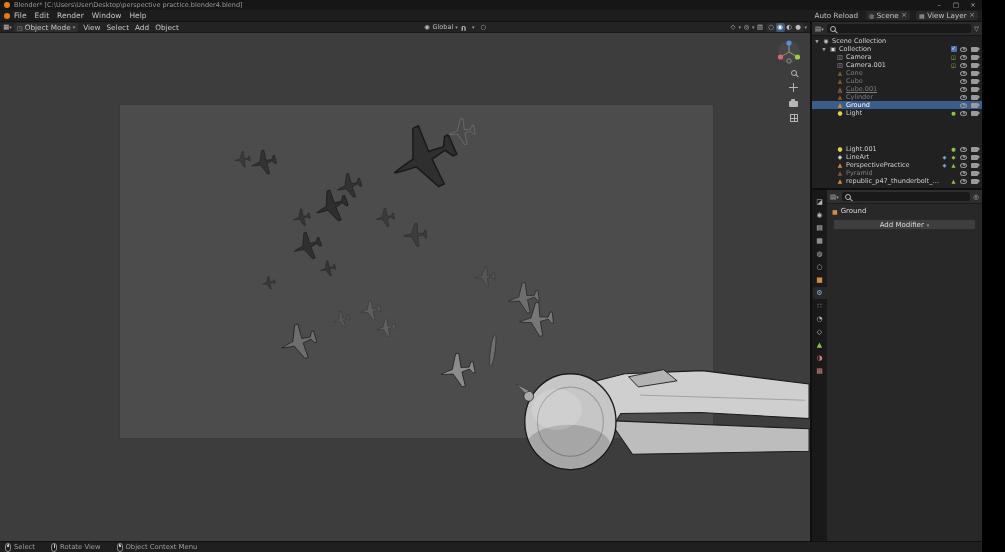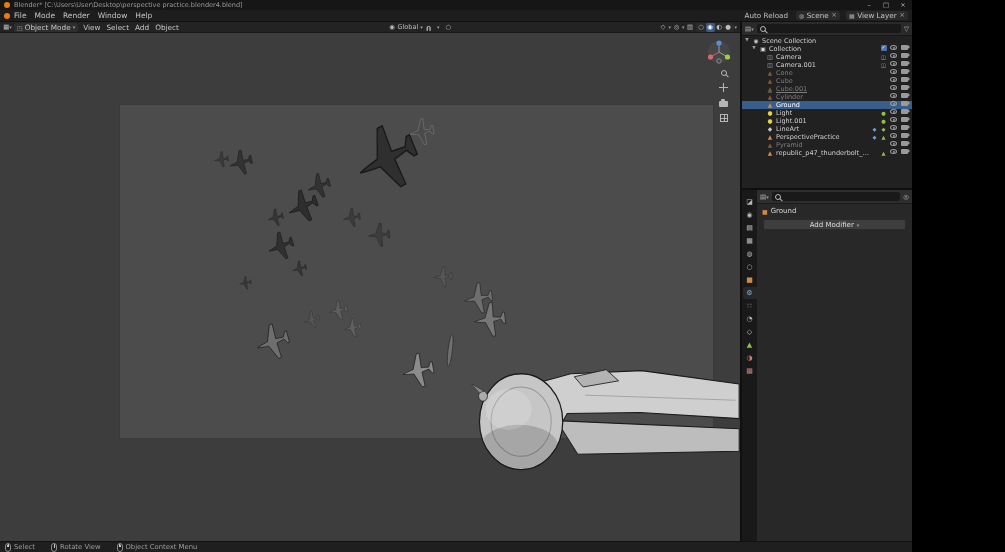--- a/index.html
+++ b/index.html
@@ -1,18 +1,18 @@
 <!DOCTYPE html>
 <html><head>
 <meta charset="utf-8">
 <style>
   *{margin:0;padding:0;box-sizing:border-box}
   html,body{background:#000}
   body{font-family:"DejaVu Sans","Liberation Sans",sans-serif;color:#c6c6c6;-webkit-font-smoothing:antialiased}
-  #app{width:912px;height:552px;display:flex;flex-direction:column;background:#f97316;overflow:hidden;user-select:none}
+  #app{width:982px;height:552px;display:flex;flex-direction:column;background:#f97316;overflow:hidden;user-select:none}
 
   
   .titlebar{height:10px;background:#161616;display:flex;align-items:center;padding:0 4px;gap:4px;font-size:6.5px;color:#9a9a9a;flex:none}
   .blogo{width:6px;height:6px;border-radius:50%;background:#e87d0d;flex:none}
   .win-btns{margin-left:auto;display:flex;gap:7px;color:#bdbdbd;align-items:center}
   .win-btn{width:10px;text-align:center;font-size:6.5px;line-height:10px}
 
   
   .menubar{height:12px;background:#1d1d1d;display:flex;align-items:center;font-size:7.5px;padding:0 4px;border-bottom:1px solid #111;flex:none}
   #top-menus{display:flex}
@@ -62,21 +62,21 @@
   .vgrid{width:8px;height:8px;border:1px solid #b5b5b5;background:linear-gradient(transparent 3px,#b5b5b5 3px,#b5b5b5 3.8px,transparent 3.8px),linear-gradient(90deg,transparent 3px,#b5b5b5 3px,#b5b5b5 3.8px,transparent 3.8px)}
 
   
   .right-col{width:170px;display:flex;flex-direction:column;background:#1f1f1f;flex:none}
   .outliner{height:168px;display:flex;flex-direction:column;border-bottom:2px solid #0f0f0f;background:#212121;flex:none}
   .out-header{height:14px;display:flex;align-items:center;gap:3px;padding:0 3px;background:#2a2a2a;border-bottom:1px solid #171717;flex:none}
   .hdr-ic{font-size:6.5px;color:#b5b5b5}
   .search{flex:1;display:flex;align-items:center;gap:3px;background:#191919;border-radius:2px;height:9px;padding:0 3px;min-width:0}
   .search input{flex:1;background:transparent;border:0;outline:0;color:#ccc;font-size:6.5px;font-family:inherit;min-width:0}
   #outliner-rows{flex:1;overflow:hidden;padding-top:1px}
-  .orow{height:8px;display:flex;align-items:flex-start;gap:2px;font-size:6.5px;color:#cfcfcf;padding-right:2px;white-space:nowrap}
+  .orow{height:8px;display:flex;align-items:center;gap:2px;font-size:6.5px;color:#cfcfcf;padding-right:2px;white-space:nowrap}
   .orow.sel{background:#3a5e8c;color:#fff}
   .orow.dim{color:#7e7e7e}
   .orow.dim .oi{opacity:.55}
   .exp{width:6px;font-size:4.5px;color:#9a9a9a;text-align:center;flex:none}
   .oi{width:8px;flex:none;text-align:center;font-size:5.8px;line-height:8px}
   .olabel{overflow:hidden;text-overflow:ellipsis;min-width:0}
   .ospace{flex:1;min-width:4px}
   .xtra{width:7px;flex:none;text-align:center;font-size:5.2px;line-height:8px}
   .eye{width:7px;height:5px;border:1px solid #9a9a9a;border-radius:50%;position:relative;flex:none;margin:0 1px}
   .eye::after{content:"";position:absolute;left:1.6px;top:.6px;width:2px;height:2px;border-radius:50%;background:#9a9a9a}
@@ -116,21 +116,21 @@
       <span class="win-btn">–</span>
       <span class="win-btn">□</span>
       <span class="win-btn">×</span>
     </span>
   </div>
 
   <div class="menubar">
     <span class="blogo"></span>
     <nav id="top-menus">
         <span class="menu-item">File</span>
-        <span class="menu-item">Mode</span>
+        <span class="menu-item">Edit</span>
         <span class="menu-item">Render</span>
         <span class="menu-item">Window</span>
         <span class="menu-item">Help</span>
       </nav>
     <div class="mb-right">
       <span class="flatbtn">Auto Reload</span>
       <span class="selector">
         <span class="sel-ic">◍</span>
         <span>Scene</span>
         <span class="sel-x">×</span>
@@ -343,21 +343,21 @@
             </div>
             <div class="orow" style="padding-left: 16px;">
               <span class="exp"></span>
               <span class="oi" style="color: rgb(228, 212, 74);">●</span>
               <span class="olabel">Light</span>
               <span class="ospace"></span>
               <span class="xtra" style="color: rgb(143, 191, 77);">●</span>
               <span class="eye"></span>
               <span class="camtoggle"></span>
             </div>
-            <div class="orow" style="padding-left: 16px;">
+            <div class="orow" style="padding-left: 16px; margin-top: 28px;">
               <span class="exp"></span>
               <span class="oi" style="color: rgb(228, 212, 74);">●</span>
               <span class="olabel">Light.001</span>
               <span class="ospace"></span>
               <span class="xtra" style="color: rgb(143, 191, 77);">●</span>
               <span class="eye"></span>
               <span class="camtoggle"></span>
             </div>
             <div class="orow" style="padding-left: 16px;">
               <span class="exp"></span>

